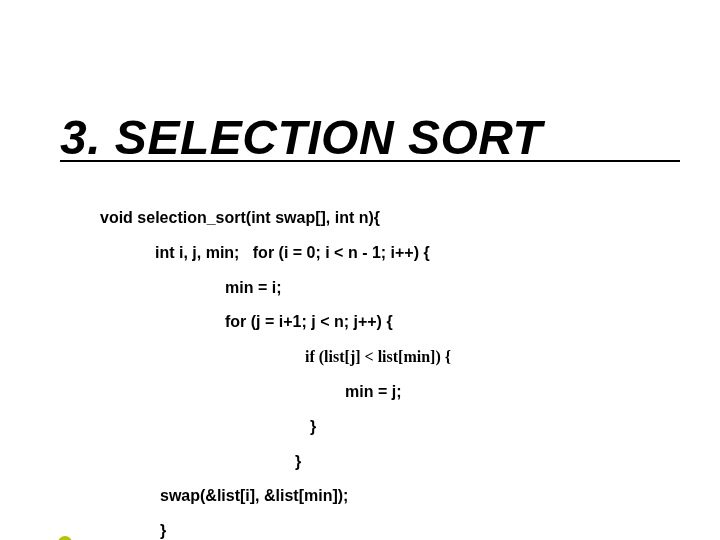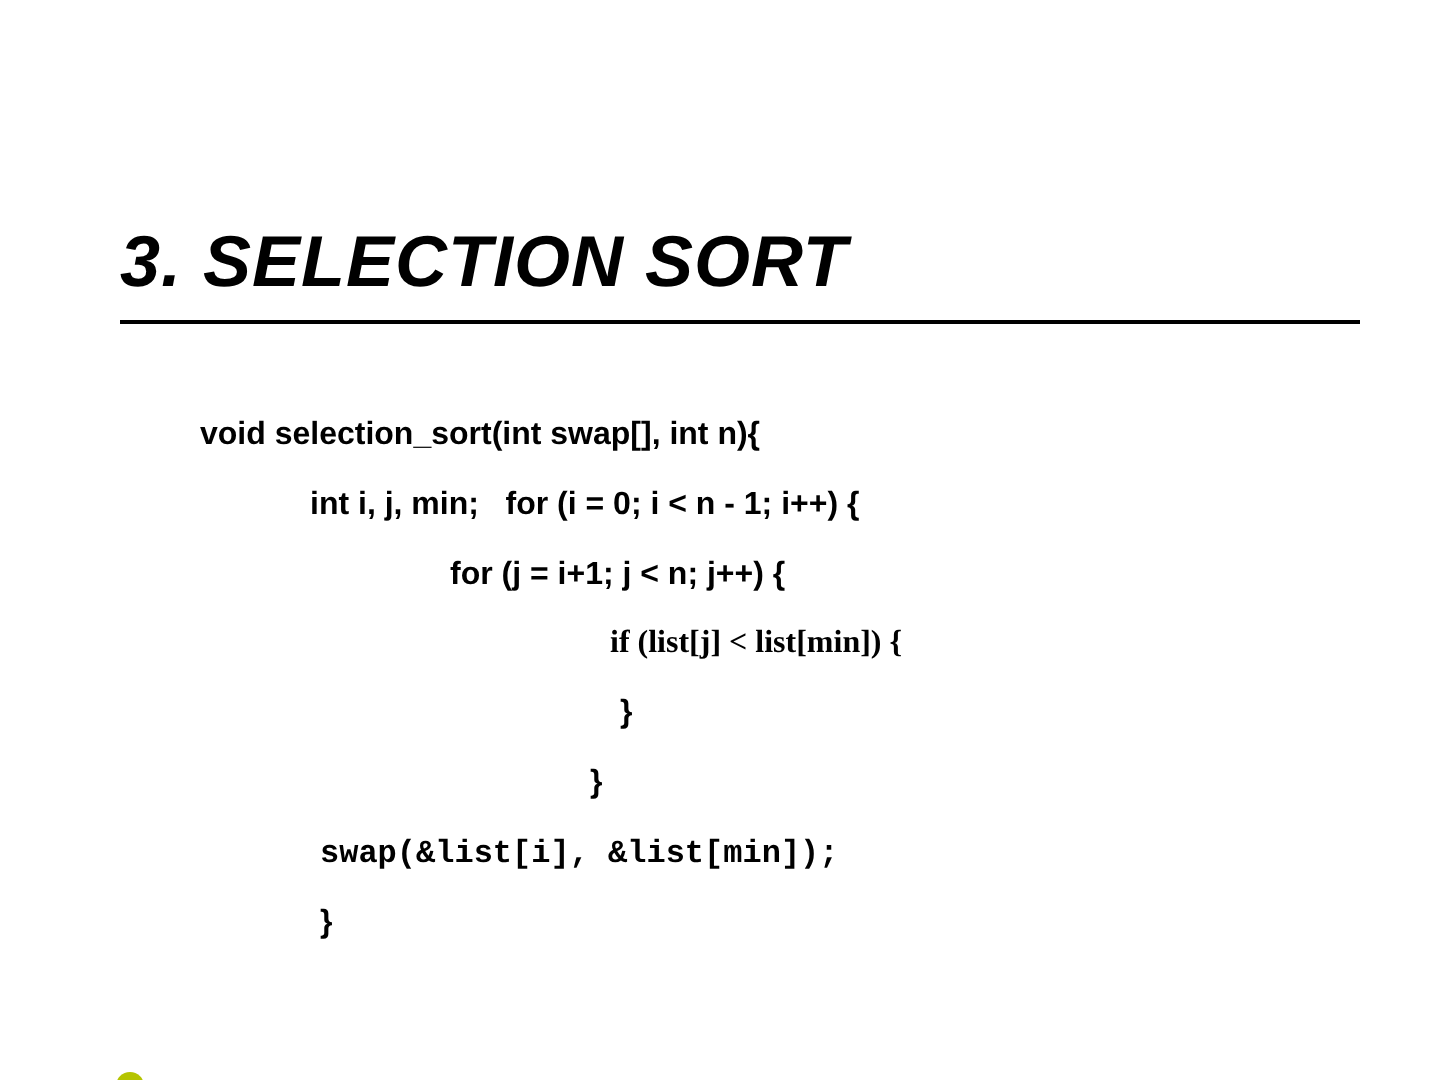--- a/index.html
+++ b/index.html
@@ -16,21 +16,21 @@
     width: 720px;
     height: 540px;
     background: #fff;
   }
   .title {
     position: absolute;
     left: 60px;
     top: 110px;
     font-style: italic;
     font-weight: bold;
-    font-size: 36px;
+    font-size: 48px;
     color: #000;
     letter-spacing: 0.5px;
   }
   .title-underline {
     position: absolute;
     left: 60px;
     top: 160px;
     width: 620px;
     height: 2px;
     background: #000;
@@ -58,36 +58,38 @@
   .code-area div {
     white-space: pre;
     margin-bottom: 14px;
   }
   .ind1 { padding-left: 55px; }
   .ind2 { padding-left: 125px; }
   .ind3 { padding-left: 205px; font-family: Liberation Serif, serif; }
   .ind4 { padding-left: 245px; }
   .ind5 { padding-left: 210px; }
   .ind6 { padding-left: 195px; }
-  .swapline { padding-left: 60px; font-family: Liberation Mono, monospace; }
+  .swapline { padding-left: 60px; }
   .brace1 { padding-left: 60px; }
 </style>
 </head>
 <body>
 
 <div class="slide">
 
   <div class="title">3. SELECTION SORT</div>
   <div class="title-underline"></div>
 
   <div class="code-area">
     <div>void selection_sort(int swap[], int n){</div>
     <div class="ind1">int i, j, min;   for (i = 0; i &lt; n - 1; i++) {</div>
+    <div class="ind2">min = i;</div>
     <div class="ind2">for (j = i+1; j &lt; n; j++) {</div>
     <div class="ind3">if (list[j] &lt; list[min]) {</div>
+    <div class="ind4">min = j;</div>
     <div class="ind5">}</div>
     <div class="ind6">}</div>
     <div class="swapline">swap(&amp;list[i], &amp;list[min]);</div>
     <div class="brace1">}</div>
 
   </div>
 
   <div class="bullet-dot"></div>
 </div>
 

